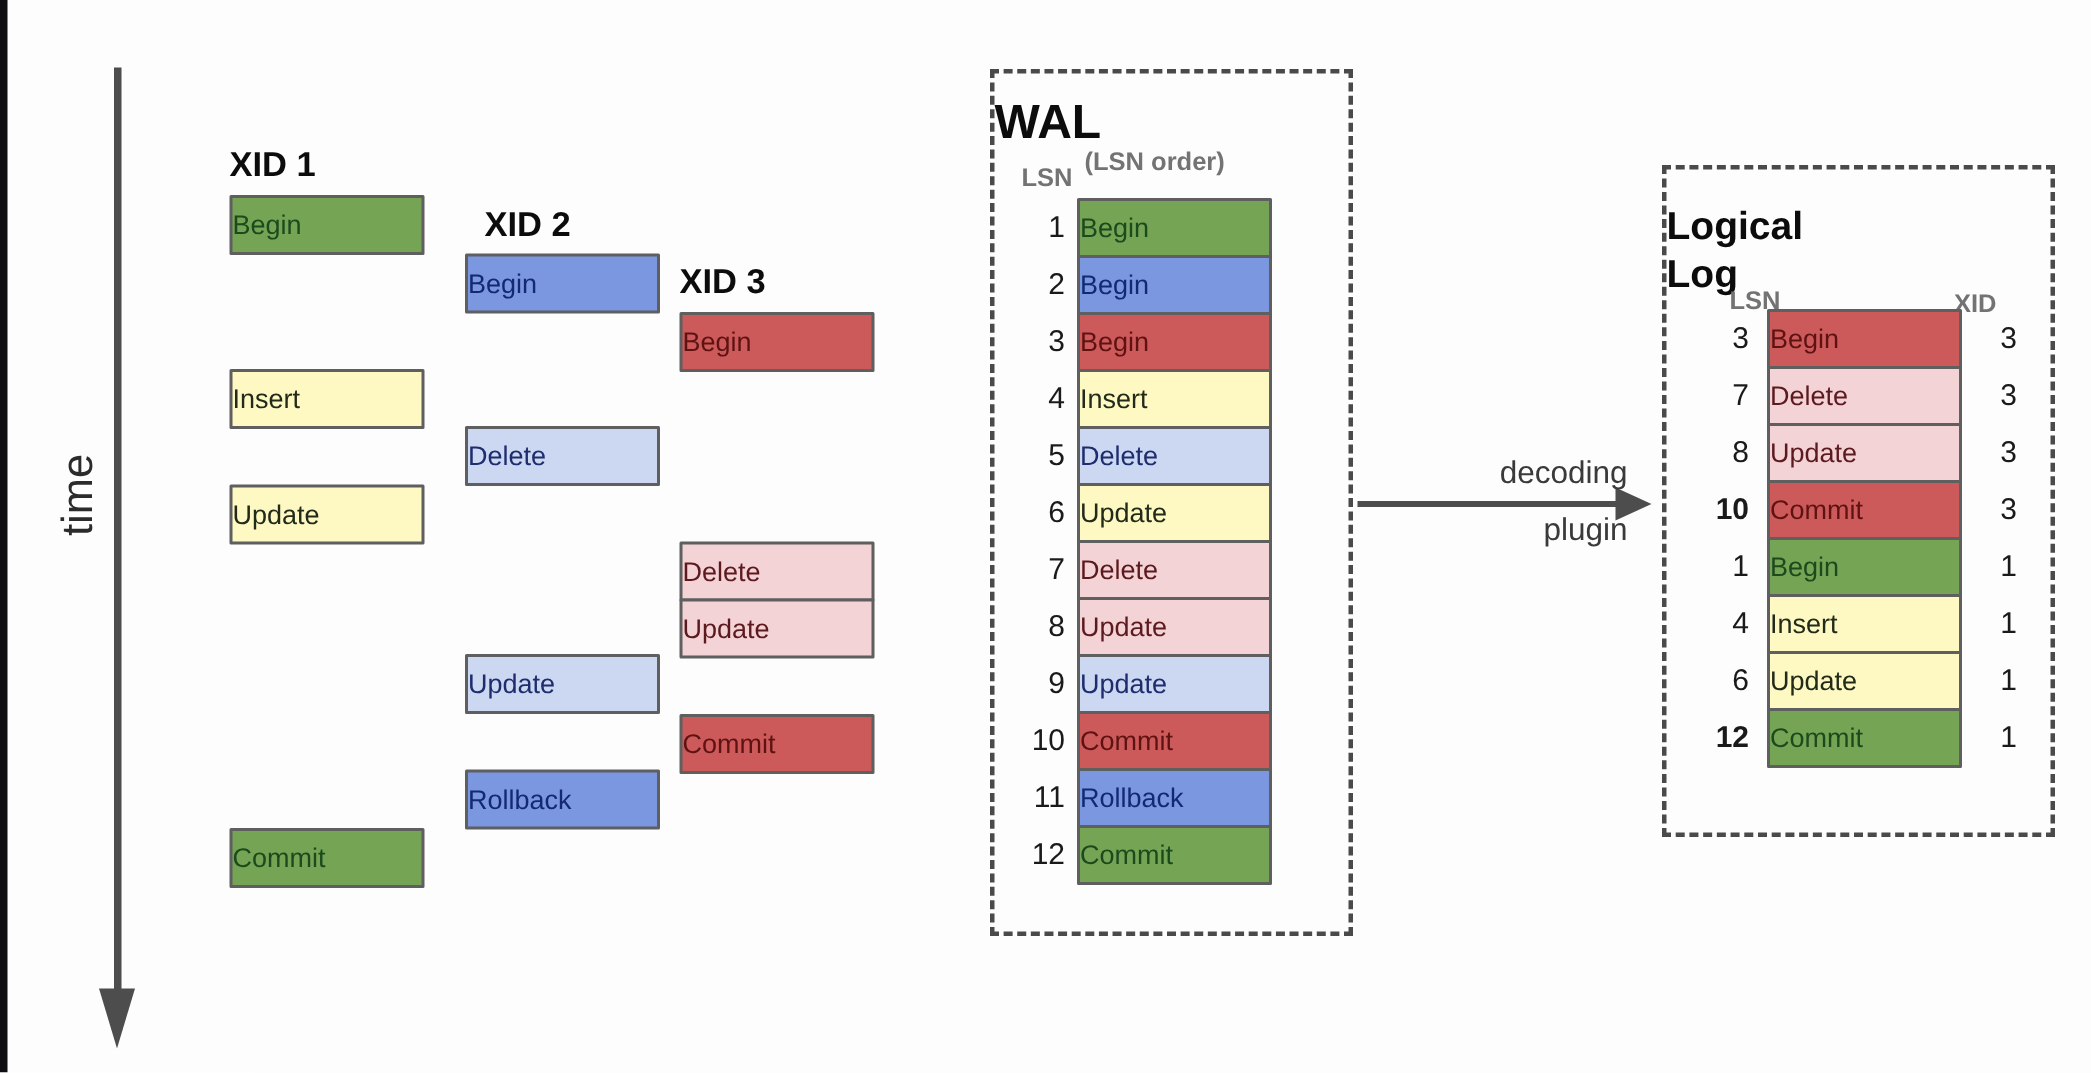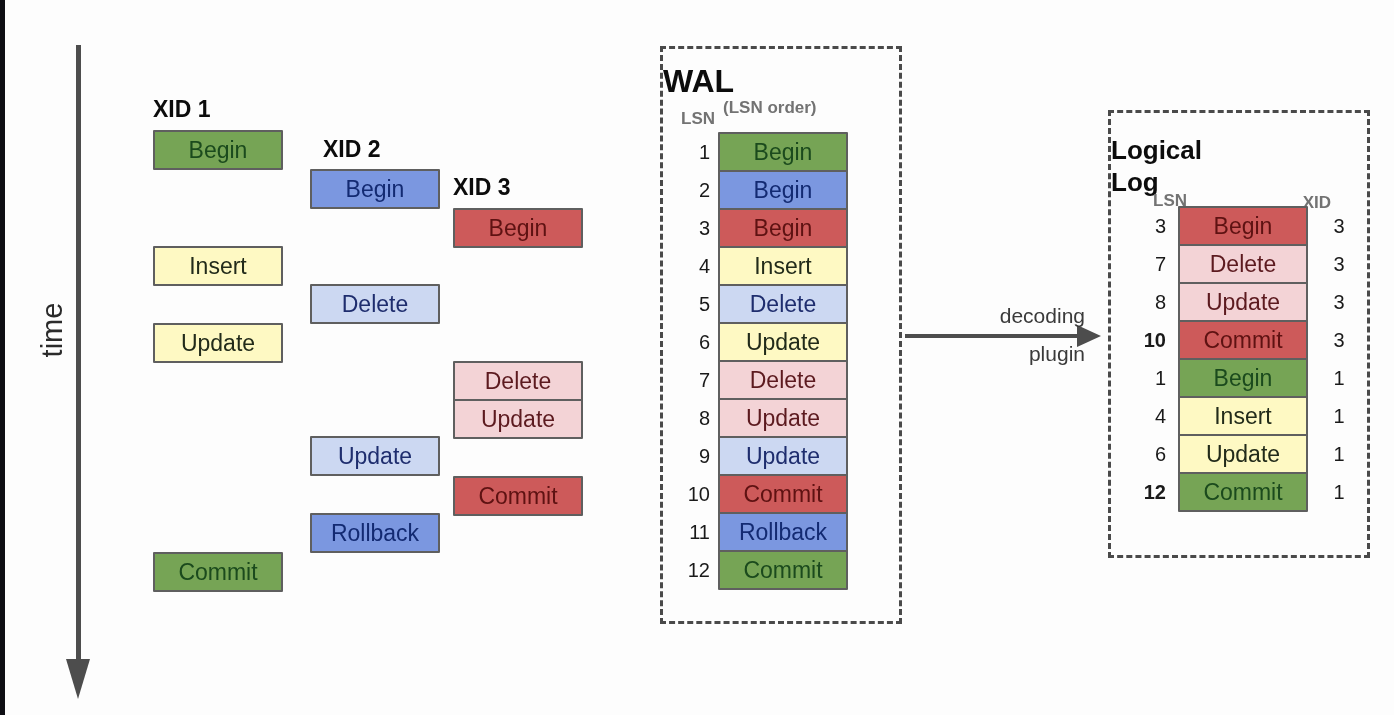--- a/index.html
+++ b/index.html
@@ -33,21 +33,21 @@
     position:absolute;left:12px;top:310px;width:80px;height:40px;
     transform:rotate(-90deg);
     font-size:29px;color:#2b2b2b;text-align:center;line-height:40px;
   }
 
   
   .op-box{
     box-sizing:border-box;
     width:130px;height:40px;
     border:2px solid #5f5f5f;
-    font-size:23px;line-height:36px;text-align:center;
+    font-size:18px;line-height:36px;
     border-radius:1px;
   }
   .abs{position:absolute;}
   .green  {background:#76a455;color:#1b4a1d;}
   .blue   {background:#7b97e0;color:#132a72;}
   .red    {background:#cd5a5a;color:#5e1212;}
   .lgreen {background:#fef9c3;color:#222b1a;}
   .lblue  {background:#ccd8f2;color:#1e2d6e;}
   .lpink  {background:#f3d3d6;color:#5c1a1f;}
 

